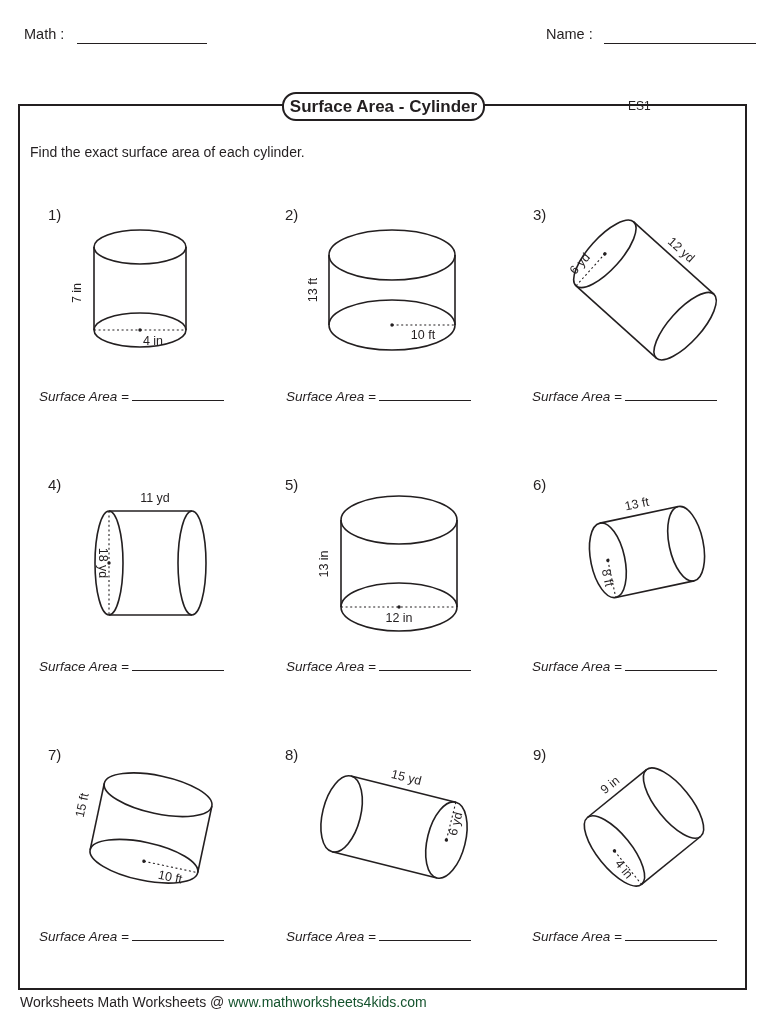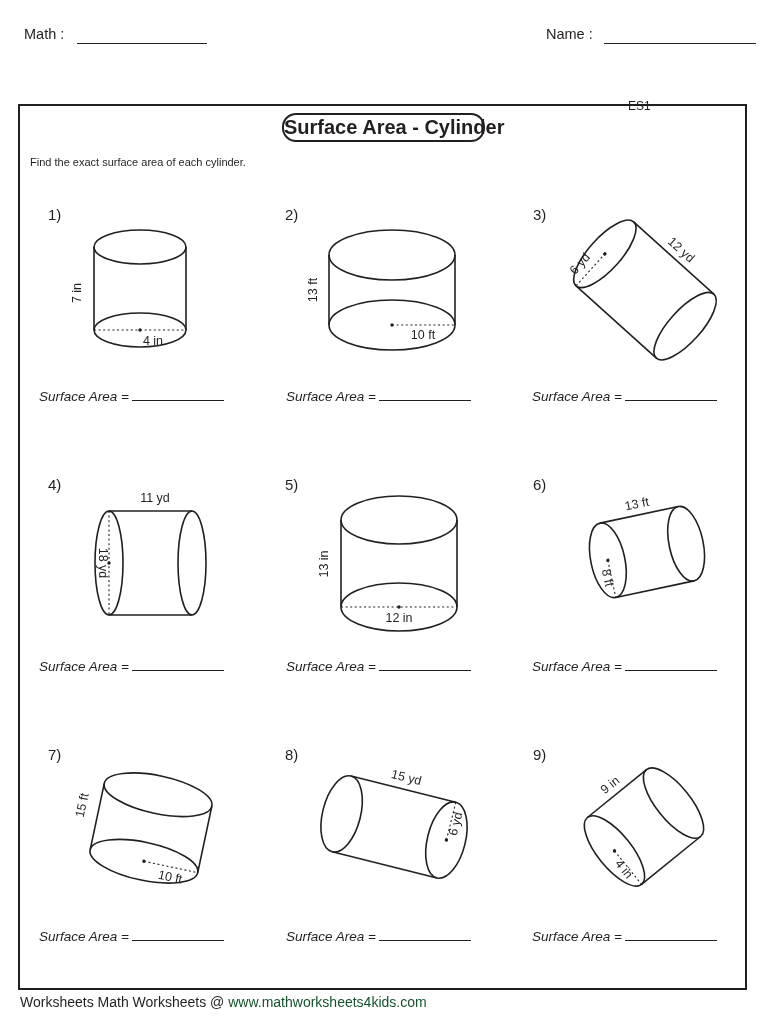--- a/index.html
+++ b/index.html
@@ -6,23 +6,23 @@
   .page{position:relative;width:768px;height:1024px;background:#ffffff;margin:0 auto;
         font-family:"Liberation Sans",sans-serif;color:#231f20;overflow:hidden;}
   .abs{position:absolute;}
   
   .hdr-label{font-size:14.5px;color:#231f20;white-space:nowrap;}
   .blank{border-bottom:1.7px solid #231f20;height:15px;}
   
   .ws-box{left:18px;top:104px;width:725px;height:882px;border:2.2px solid #231f20;}
   .title-capsule{left:282px;top:92px;width:199px;height:25px;background:#fff;
       border:2.4px solid #231f20;border-radius:14px;z-index:2;
-      font-weight:bold;font-size:20px;text-align:left;line-height:25px;white-space:nowrap;margin-top:21px;}
+      font-weight:bold;font-size:17px;text-align:center;line-height:25px;white-space:nowrap;}
   .ws-code{left:628px;top:90px;font-size:12px;margin-top:9px;}
-  .instruction{left:30px;top:156px;font-size:11px;}
+  .instruction{left:30px;top:144px;font-size:14px;}
   
   .cell{position:absolute;width:245px;height:240px;}
   .pnum{position:absolute;top:16px;font-size:15px;}
   .fig{position:absolute;left:0;top:22px;}
   .outline{stroke:#231f20;stroke-width:1.6;fill:none;}
   .dash{stroke:#231f20;stroke-width:1.1;fill:none;stroke-dasharray:2,2.6;}
   .dot{fill:#231f20;stroke:none;}
   svg text{font-family:"Liberation Sans",sans-serif;font-size:12.5px;fill:#231f20;}
   .ans{position:absolute;left:24px;top:196px;font-size:13.5px;white-space:nowrap;font-style:italic;}
   .ansline{display:inline-block;width:92px;height:14px;border-bottom:1.6px solid #231f20;margin-left:3px;}

